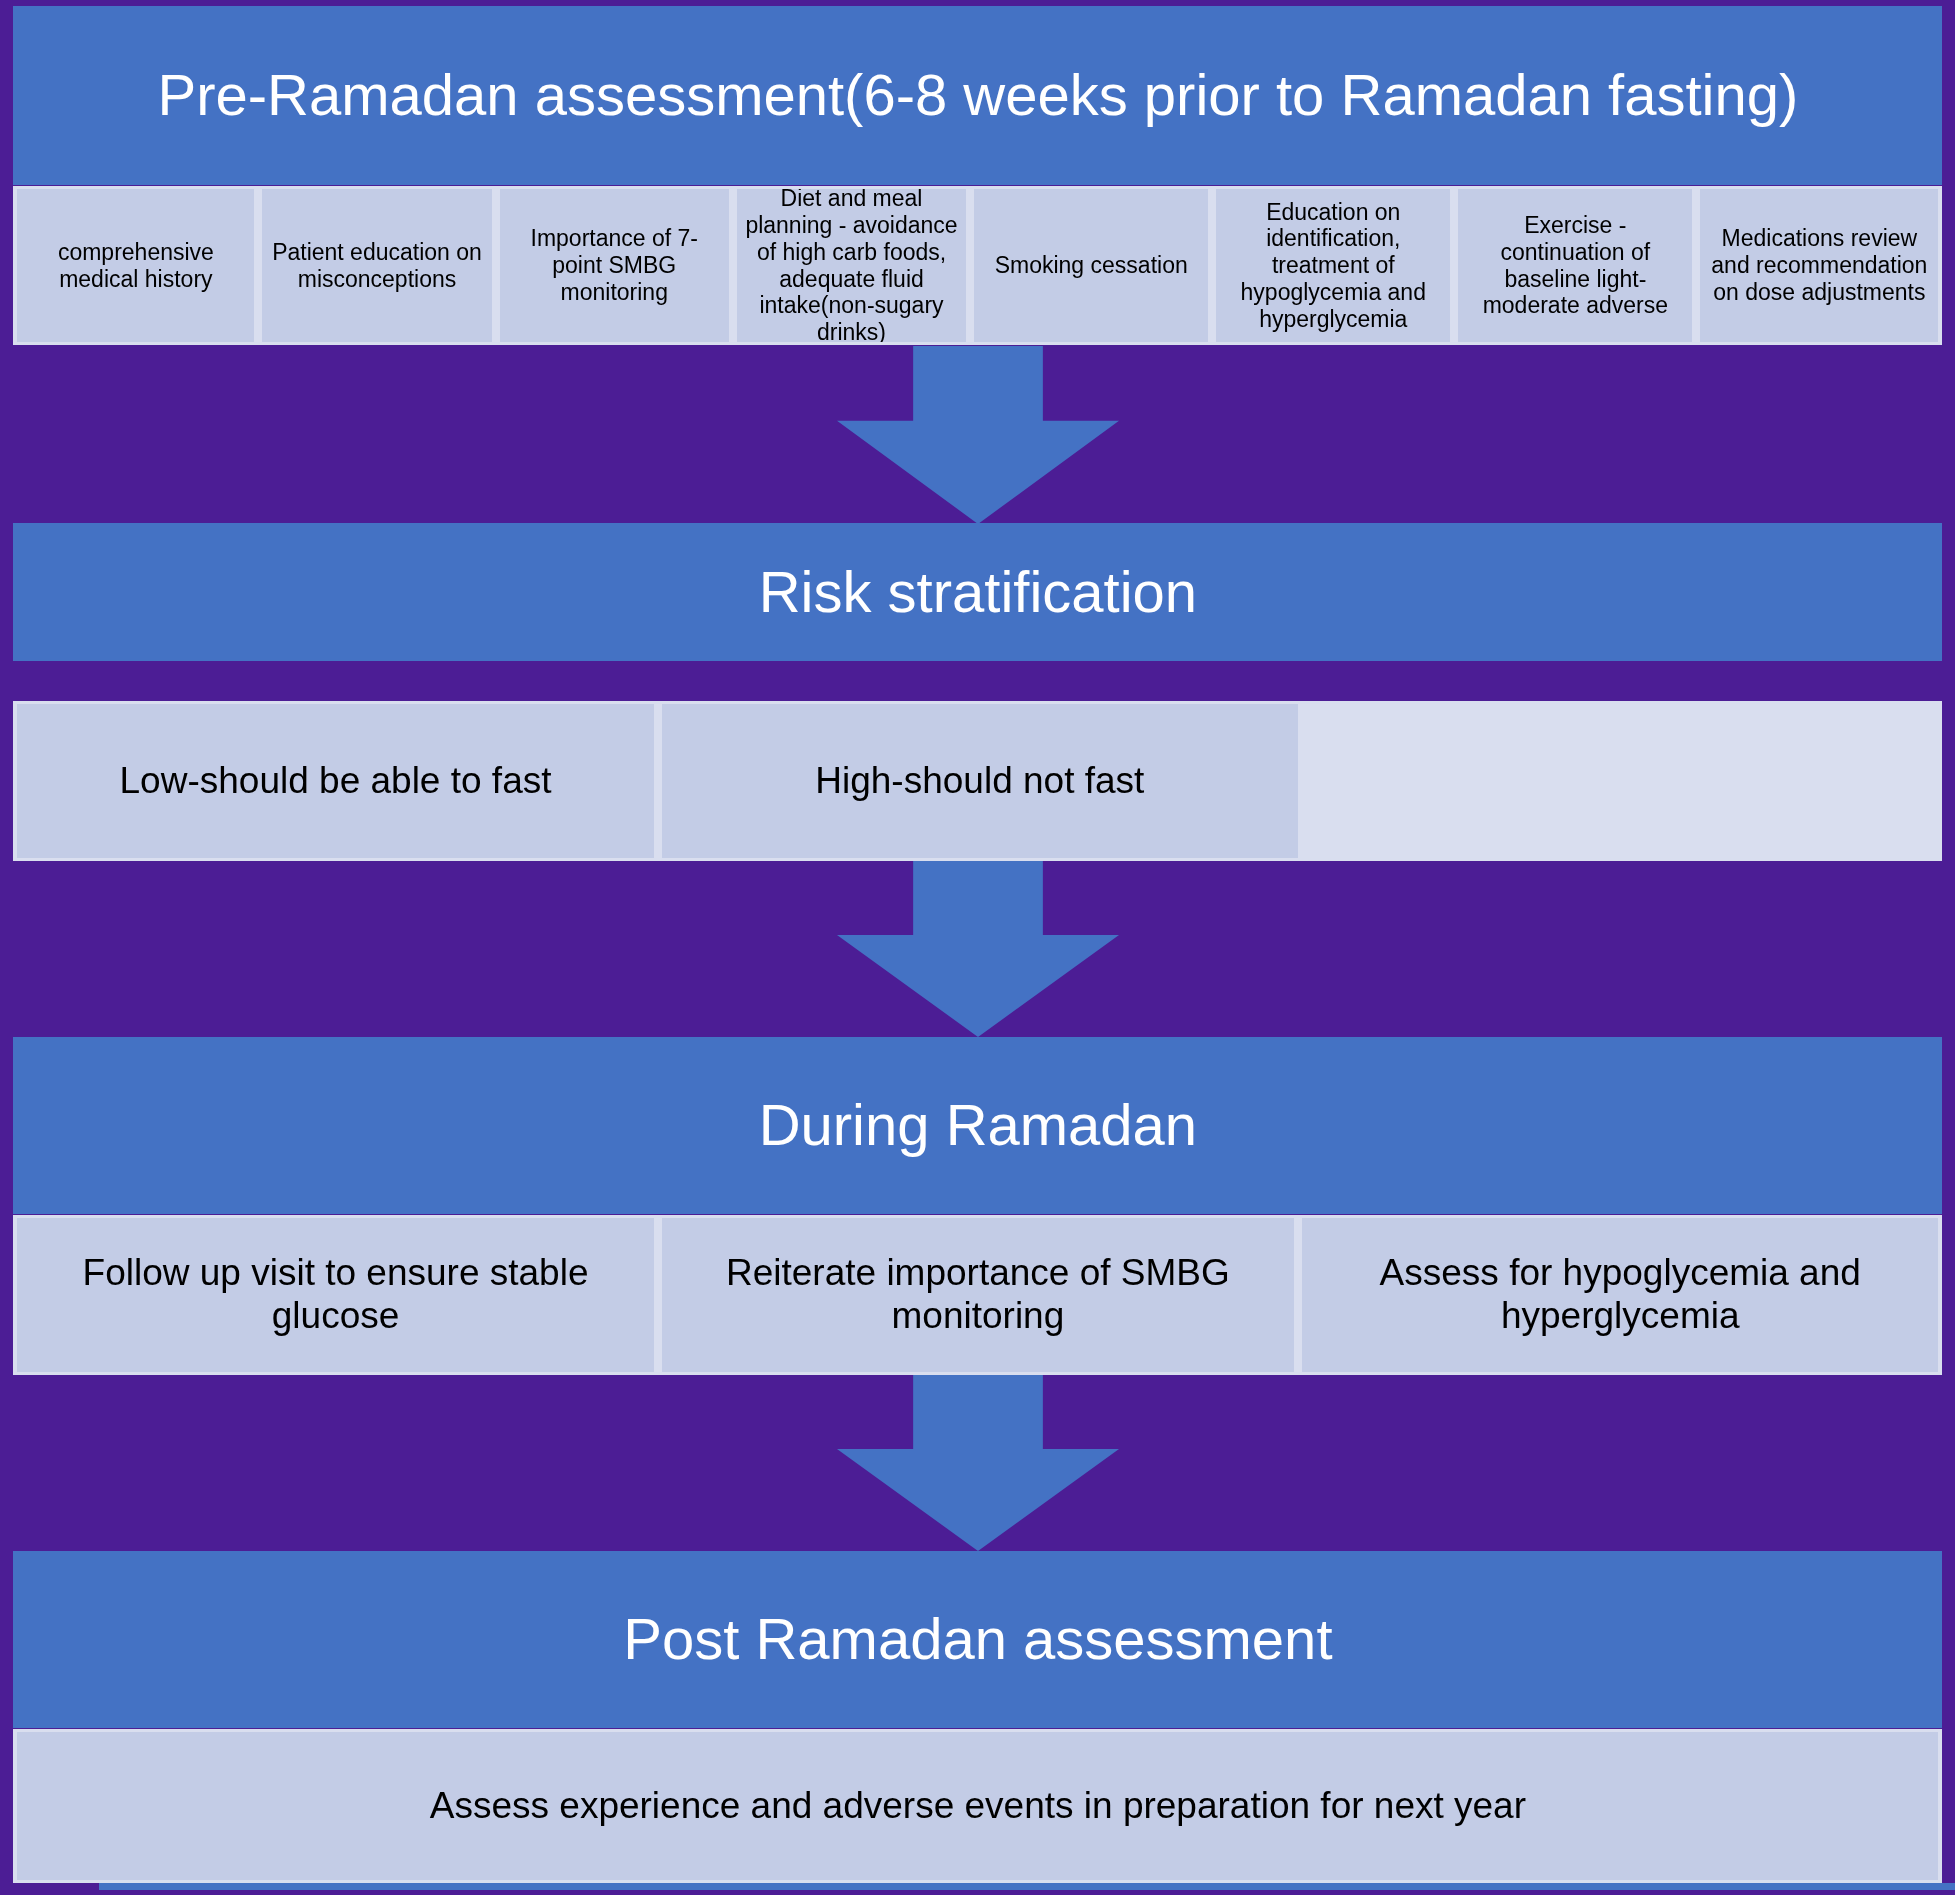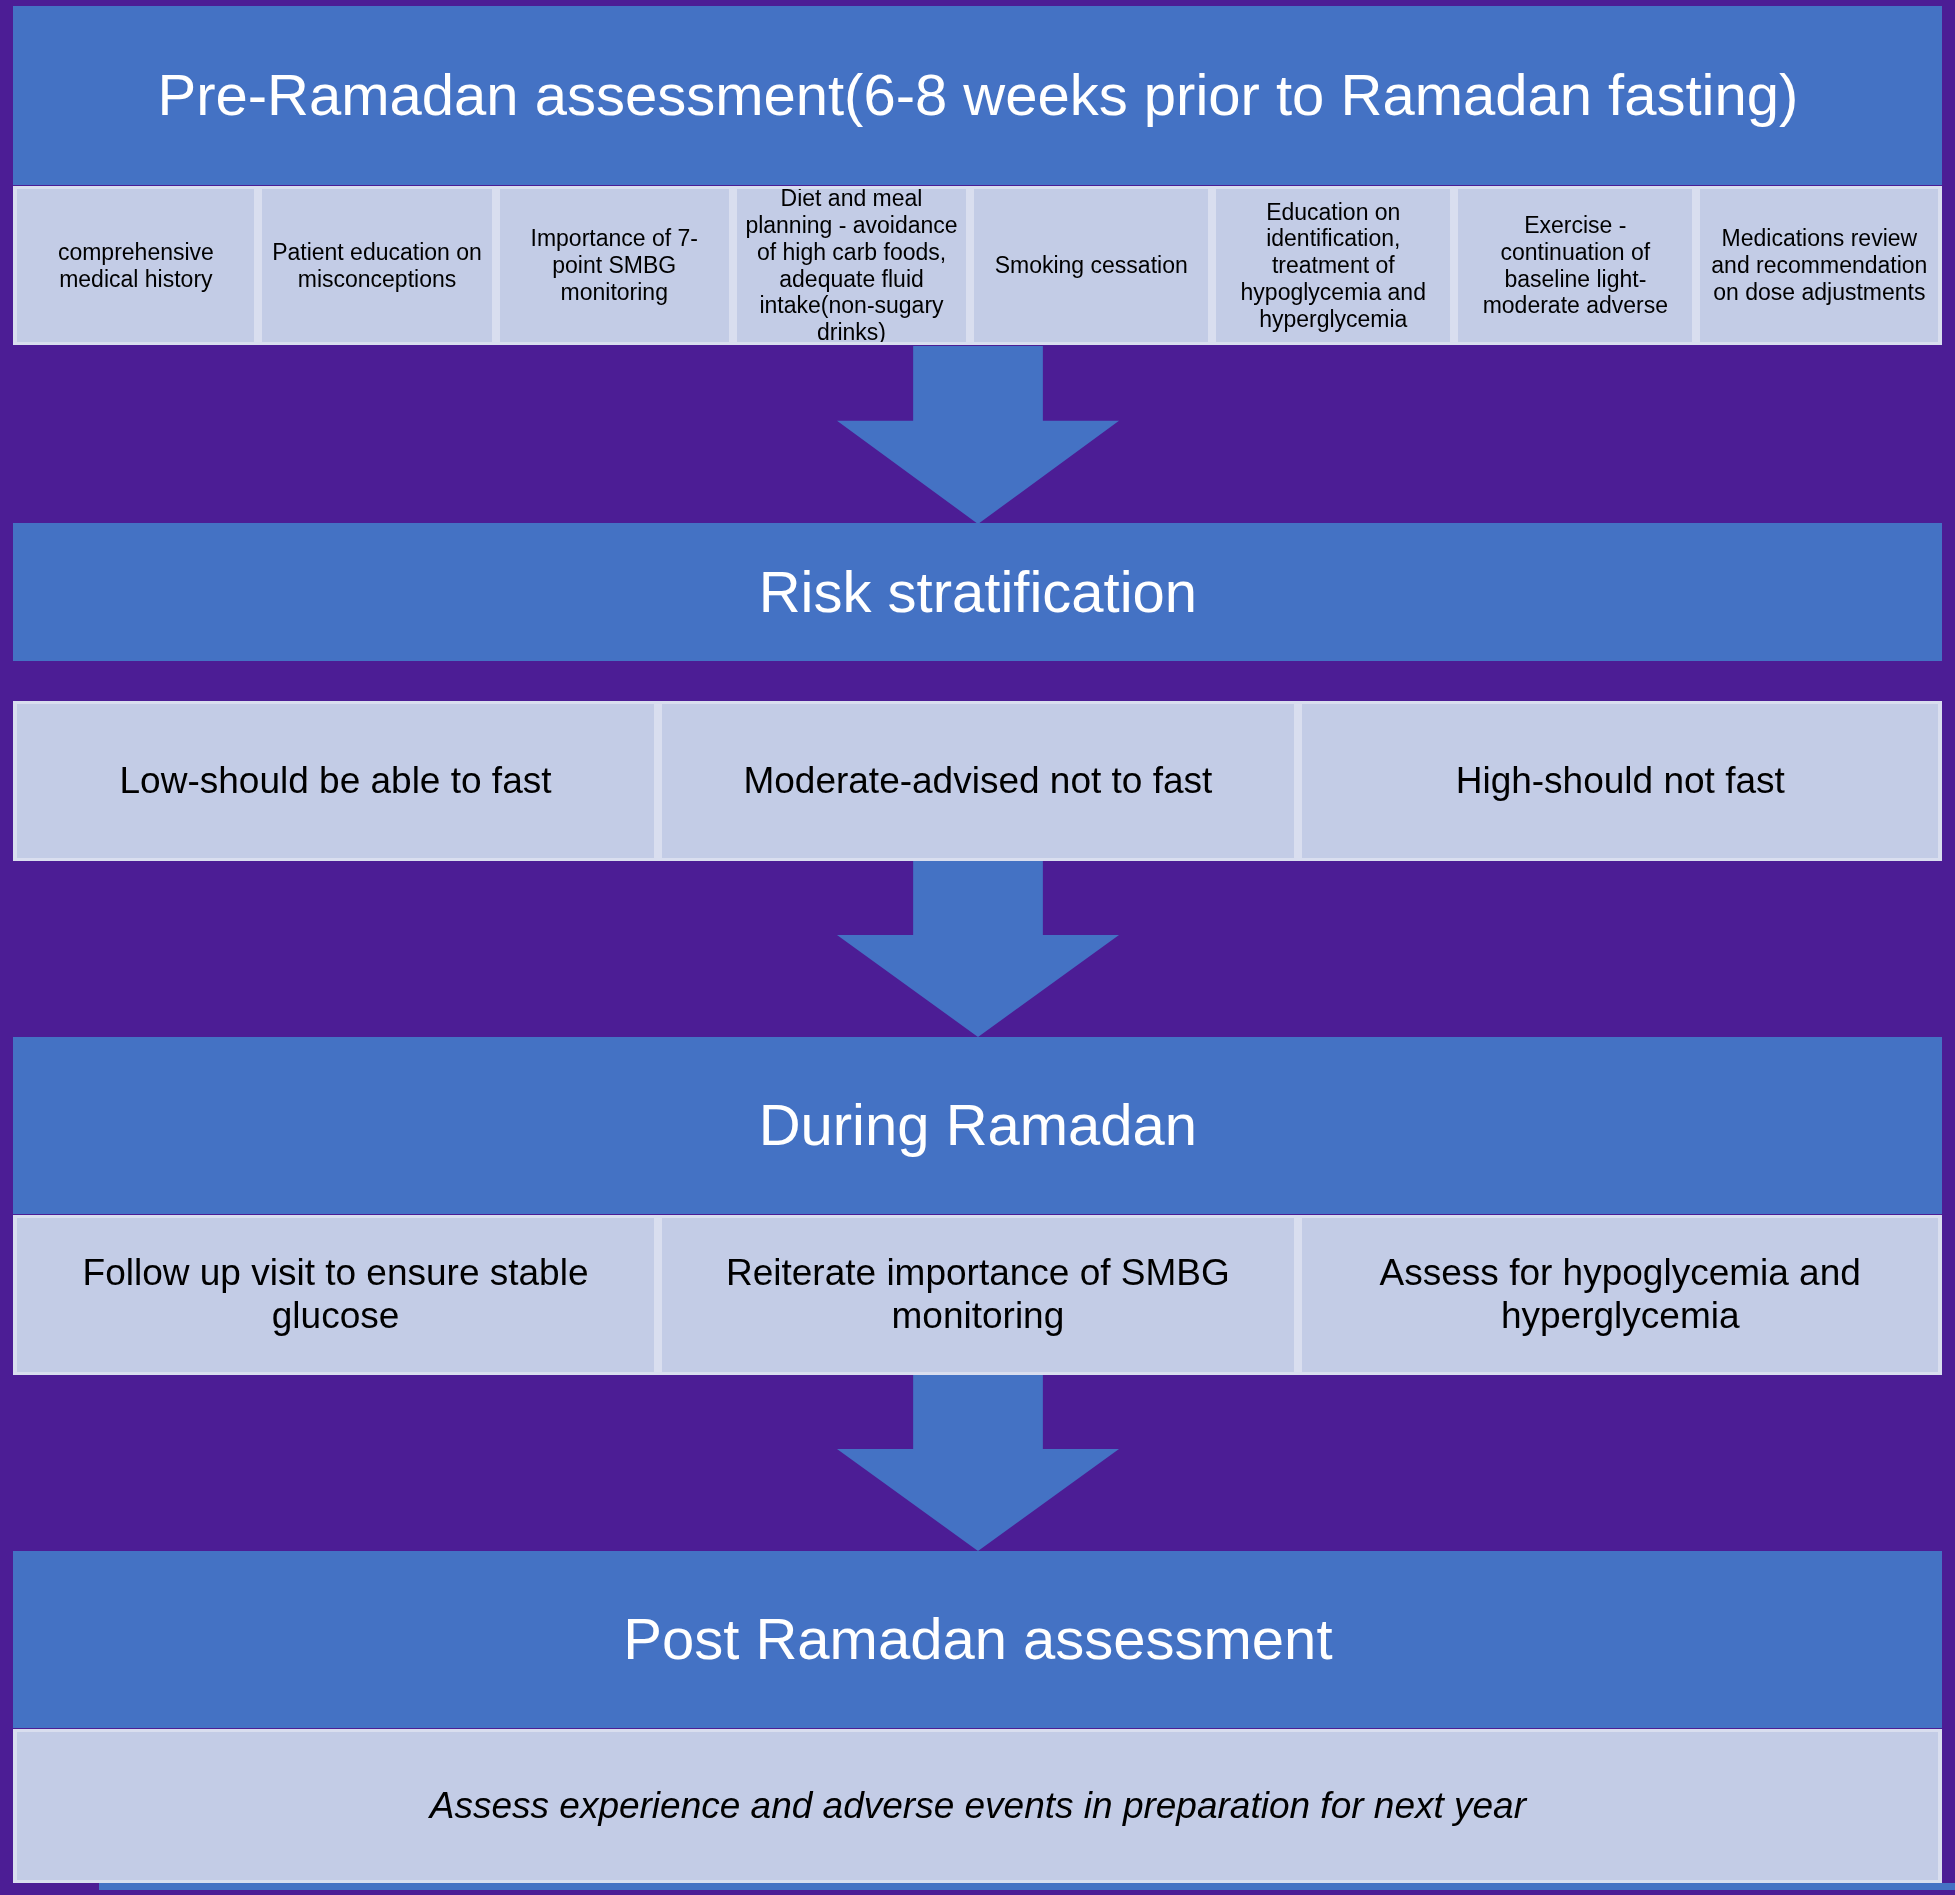--- a/index.html
+++ b/index.html
@@ -150,23 +150,20 @@
   <div class="stage">
 
     <div class="header-bar" id="hdr-risk" style="top:523px; height:138px;">
       <span class="header-text">Risk stratification</span>
     </div>
 
     <div class="sub-row" id="row-risk" style="top:701px; height:160px;">
       <div class="sub-cell" style="flex:0 0 33.4%;">
         <span class="cell-text">Low-should be able to fast</span>
       </div>
-      <div class="sub-cell" style="flex:0 0 33.2%;">
-        <span class="cell-text">Moderate-advised not to fast</span>
-      </div>
       <div class="sub-cell" style="flex:0 0 33.4%;">
         <span class="cell-text">High-should not fast</span>
       </div>
     </div>
   </div>
 
   <div class="arrow" style="top:861px; height:176px;">
     <svg viewBox="0 0 100 100" preserveAspectRatio="none">
       <polygon points="27,0 73,0 73,42 100,42 50,100 0,42 27,42" fill="#4472C4"></polygon>
     </svg>
@@ -196,21 +193,21 @@
       <polygon points="27,0 73,0 73,42 100,42 50,100 0,42 27,42" fill="#4472C4"></polygon>
     </svg>
   </div>
 
   <div class="stage">
 
     <div class="header-bar" id="hdr-post" style="top:1551px; height:177px;">
       <span class="header-text">Post Ramadan assessment</span>
     </div>
 
-    <div class="sub-row" id="row-post" style="top:1729px; height:154px;font-style:italic;">
+    <div class="sub-row" id="row-post" style="top:1729px; height:154px;">
       <div class="sub-cell" style="flex:1 1 100%;">
         <span class="cell-text">Assess experience and adverse events in preparation for next year</span>
       </div>
     </div>
   </div>
 
   <div id="bottom-rule" style="top:1883px;"></div>
 
 </div>
 

